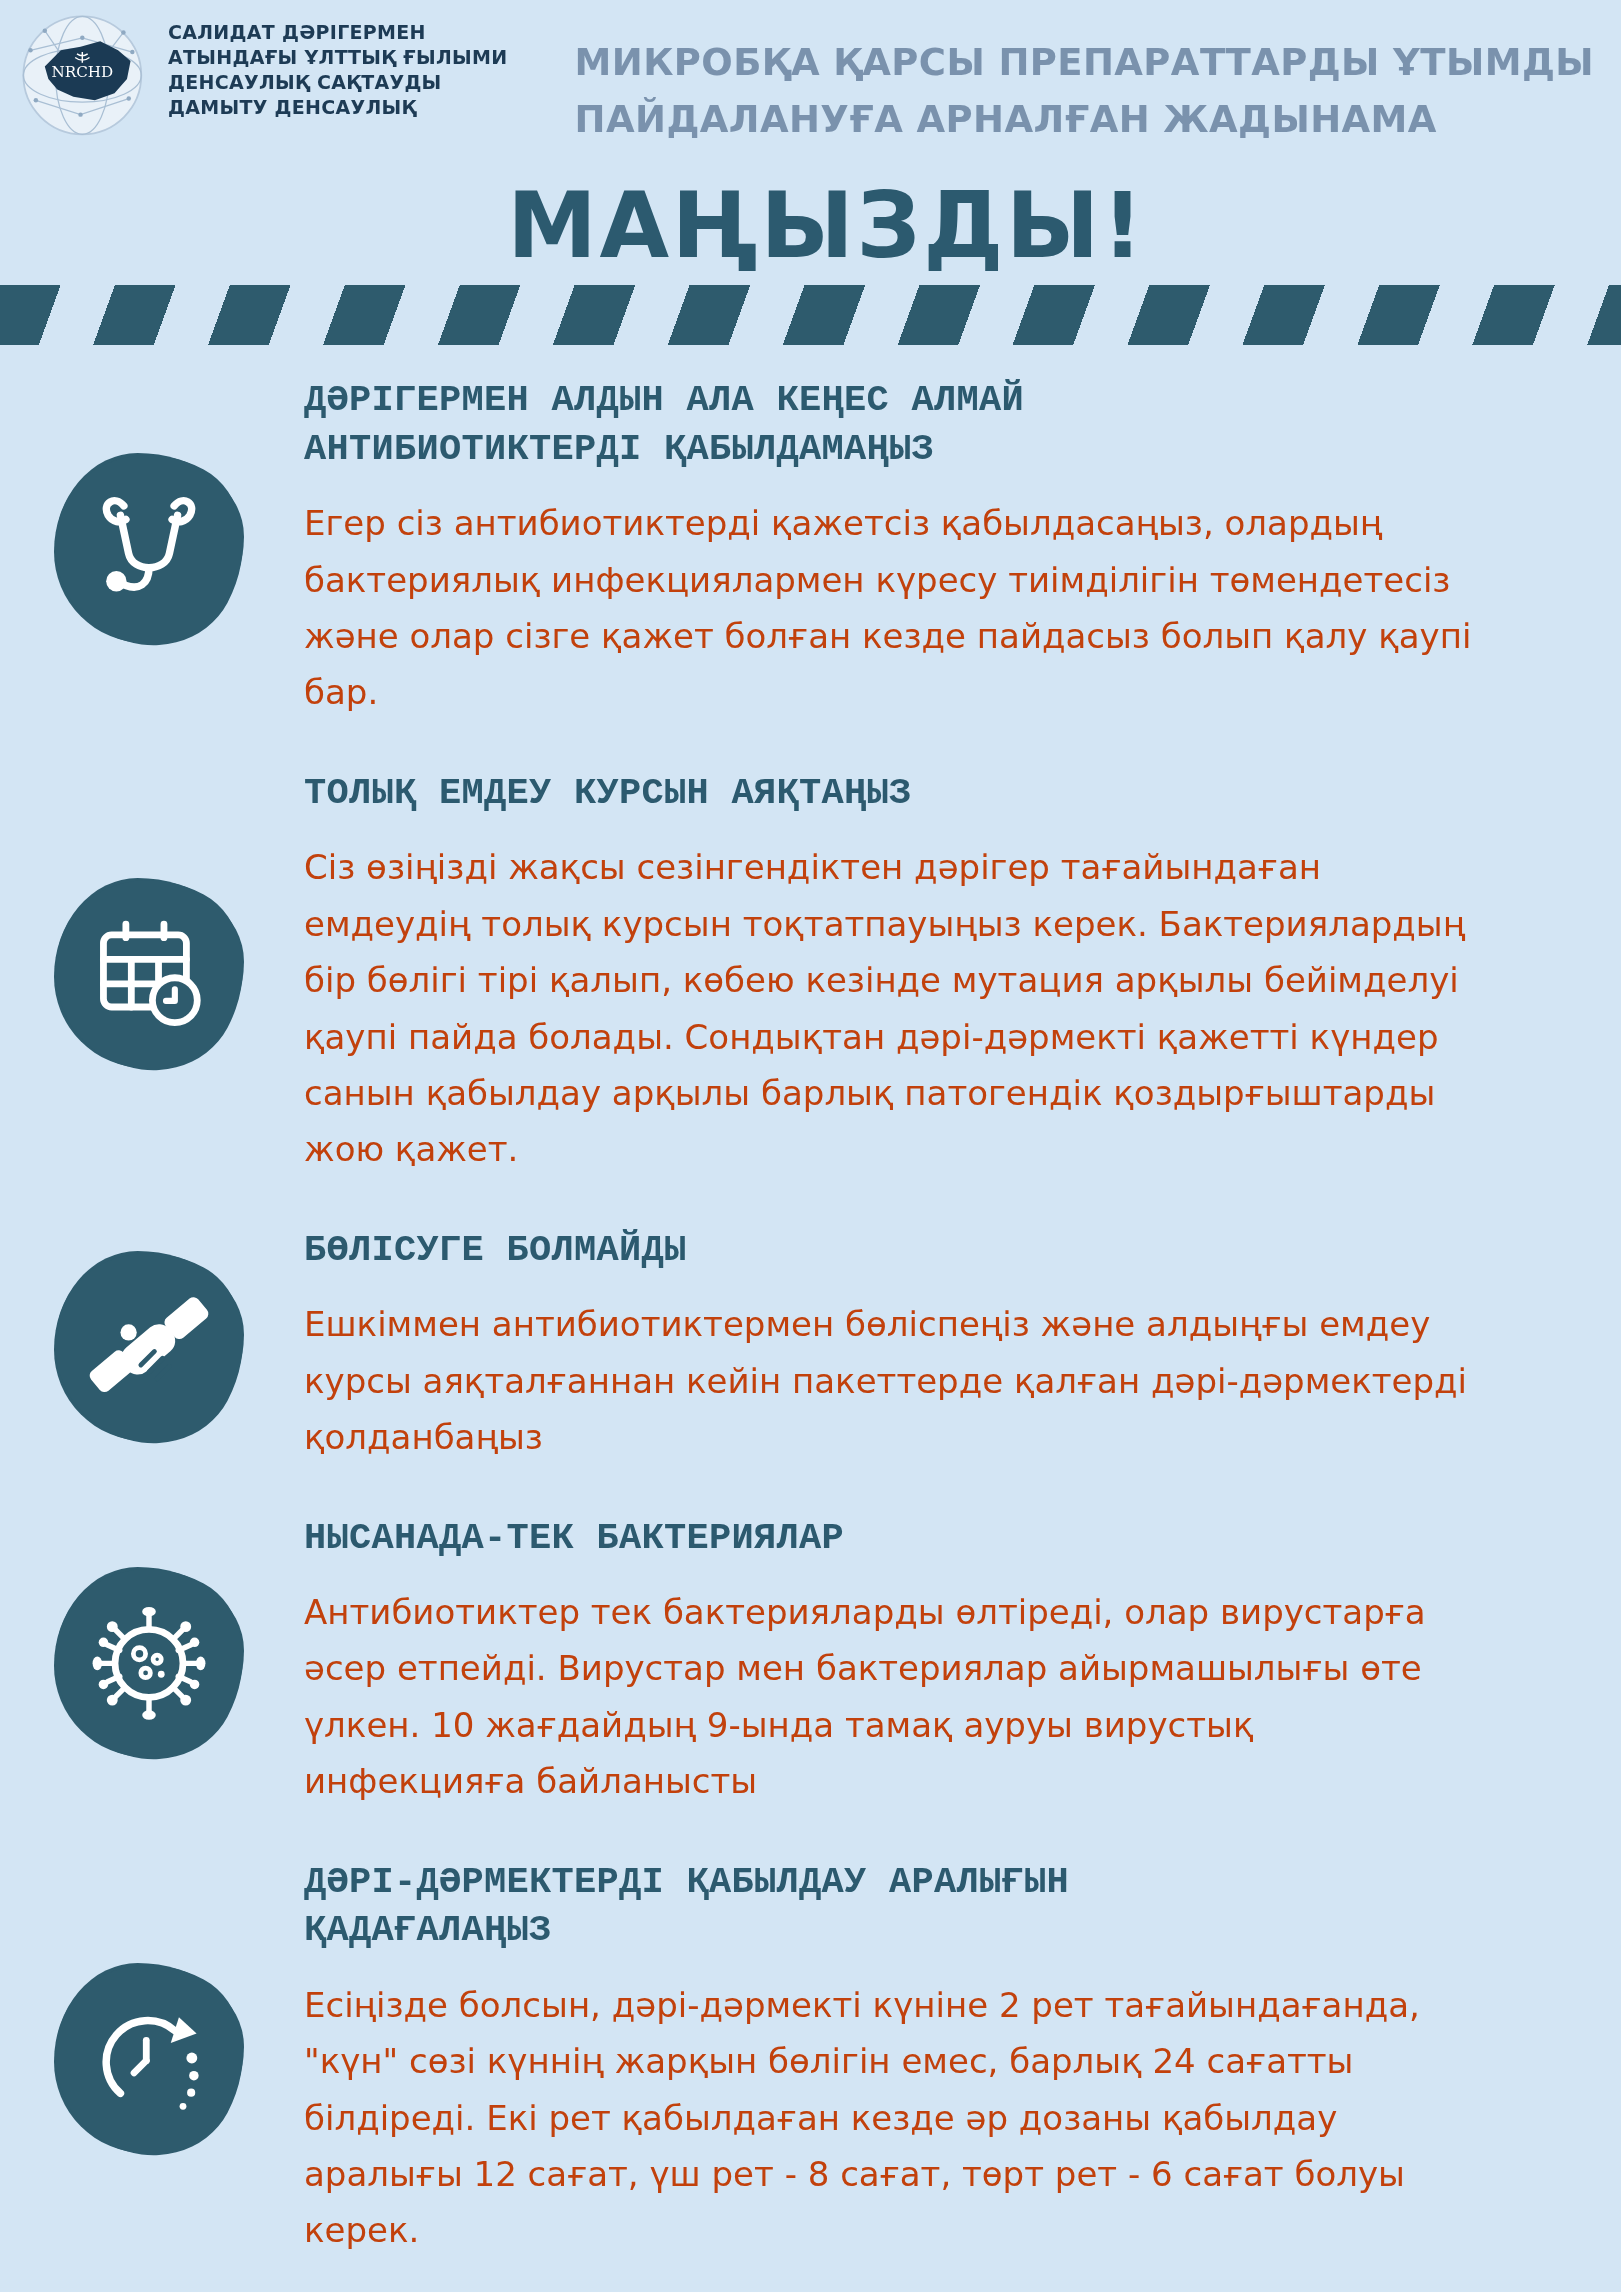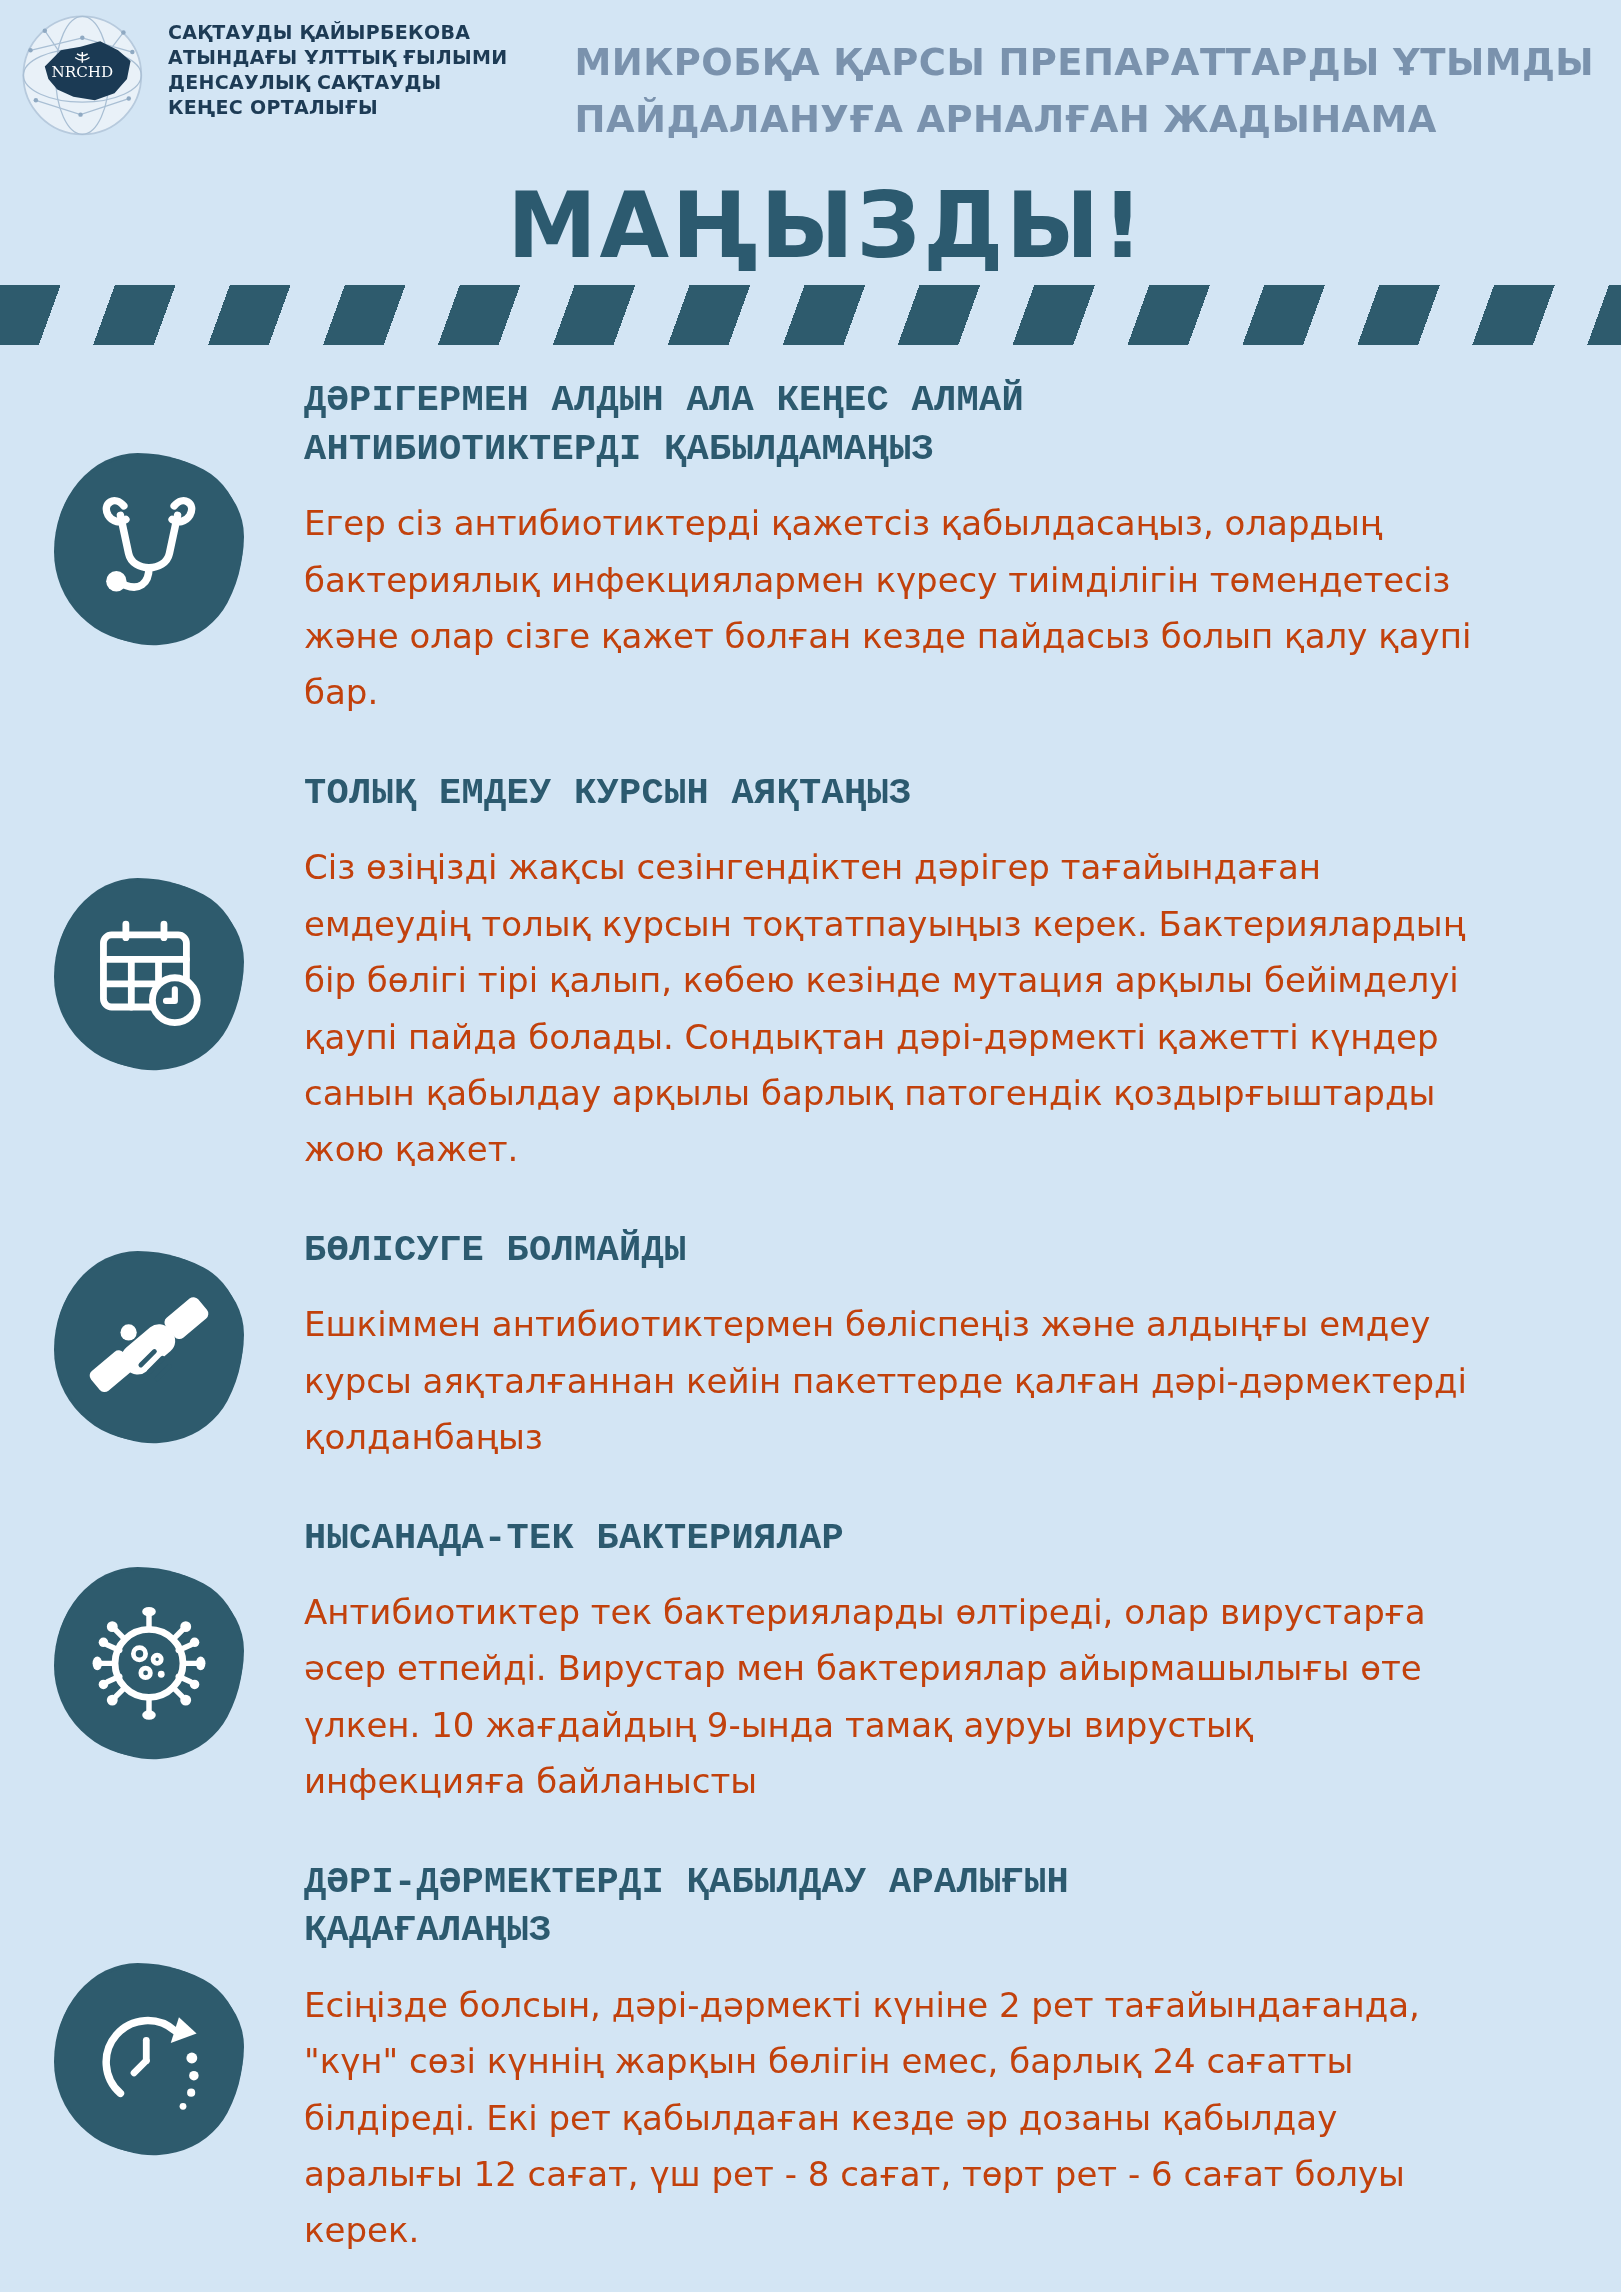--- a/index.html
+++ b/index.html
@@ -84,24 +84,24 @@
       </g>
       <path d="M30 62 L48 44 L70 40 L92 34 L112 44 L126 56 L122 76 L108 92 L86 100 L62 96 L44 88 L34 76 Z" fill="#1b3a54"></path>
       <g stroke="#ffffff" stroke-width="1.6" fill="none">
         <path d="M72 46 v12 M66 48 q6 4 12 0 M64 52 q8 6 16 0"></path>
       </g>
       <text x="72" y="74" text-anchor="middle" font-size="17" font-family="DejaVu Serif, Liberation Serif, serif" fill="#ffffff">NRCHD</text>
     </svg>
   </div>
 
   <div class="org-name">
-    <div>САҚТАУДЫ ҚАЙЫРБЕКОВА</div>
+    <div>САЛИДАТ ДӘРІГЕРМЕН</div>
     <div>АТЫНДАҒЫ ҰЛТТЫҚ ҒЫЛЫМИ</div>
     <div>ДЕНСАУЛЫҚ САҚТАУДЫ</div>
-    <div>КЕҢЕС ОРТАЛЫҒЫ</div>
+    <div>ДАМЫТУ ДЕНСАУЛЫҚ</div>
   </div>
 
   <div class="doc-title">
     <div>МИКРОБҚА ҚАРСЫ ПРЕПАРАТТАРДЫ ҰТЫМДЫ</div>
     <div>ПАЙДАЛАНУҒА АРНАЛҒАН ЖАДЫНАМА</div>
   </div>
 
   <h1 class="banner-title">МАҢЫЗДЫ!</h1>
 
   <div class="stripes"></div>

